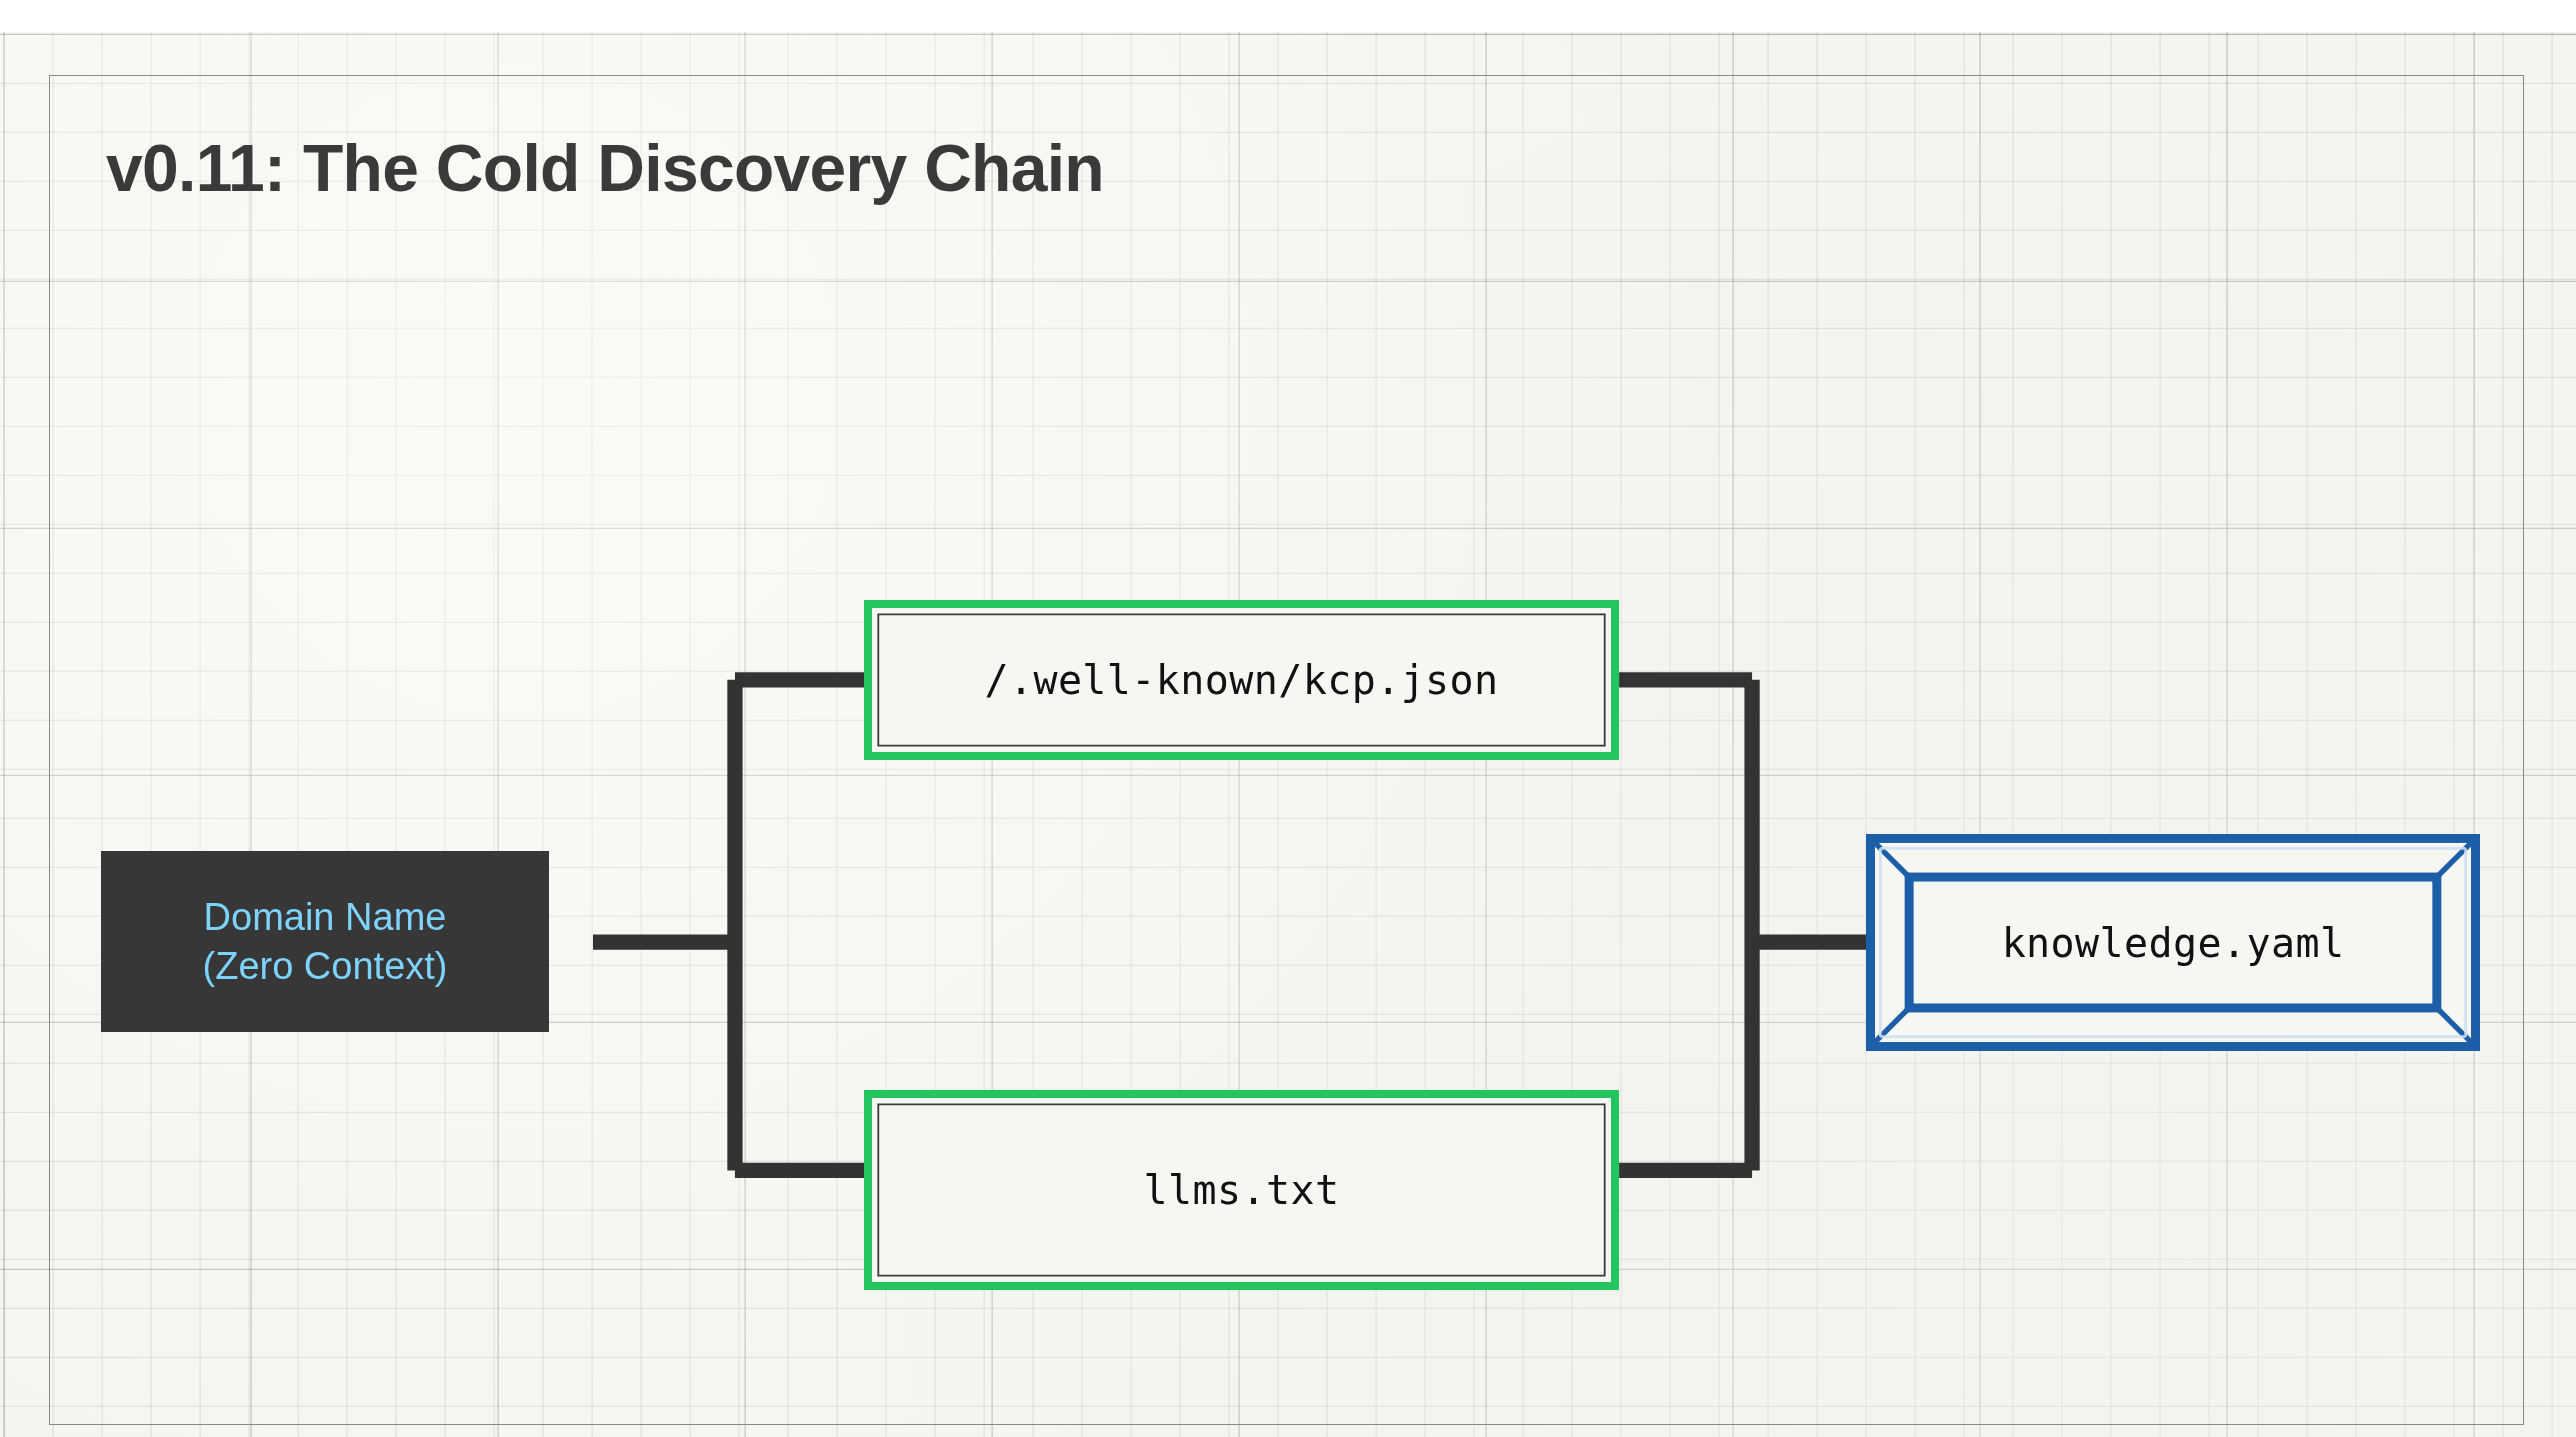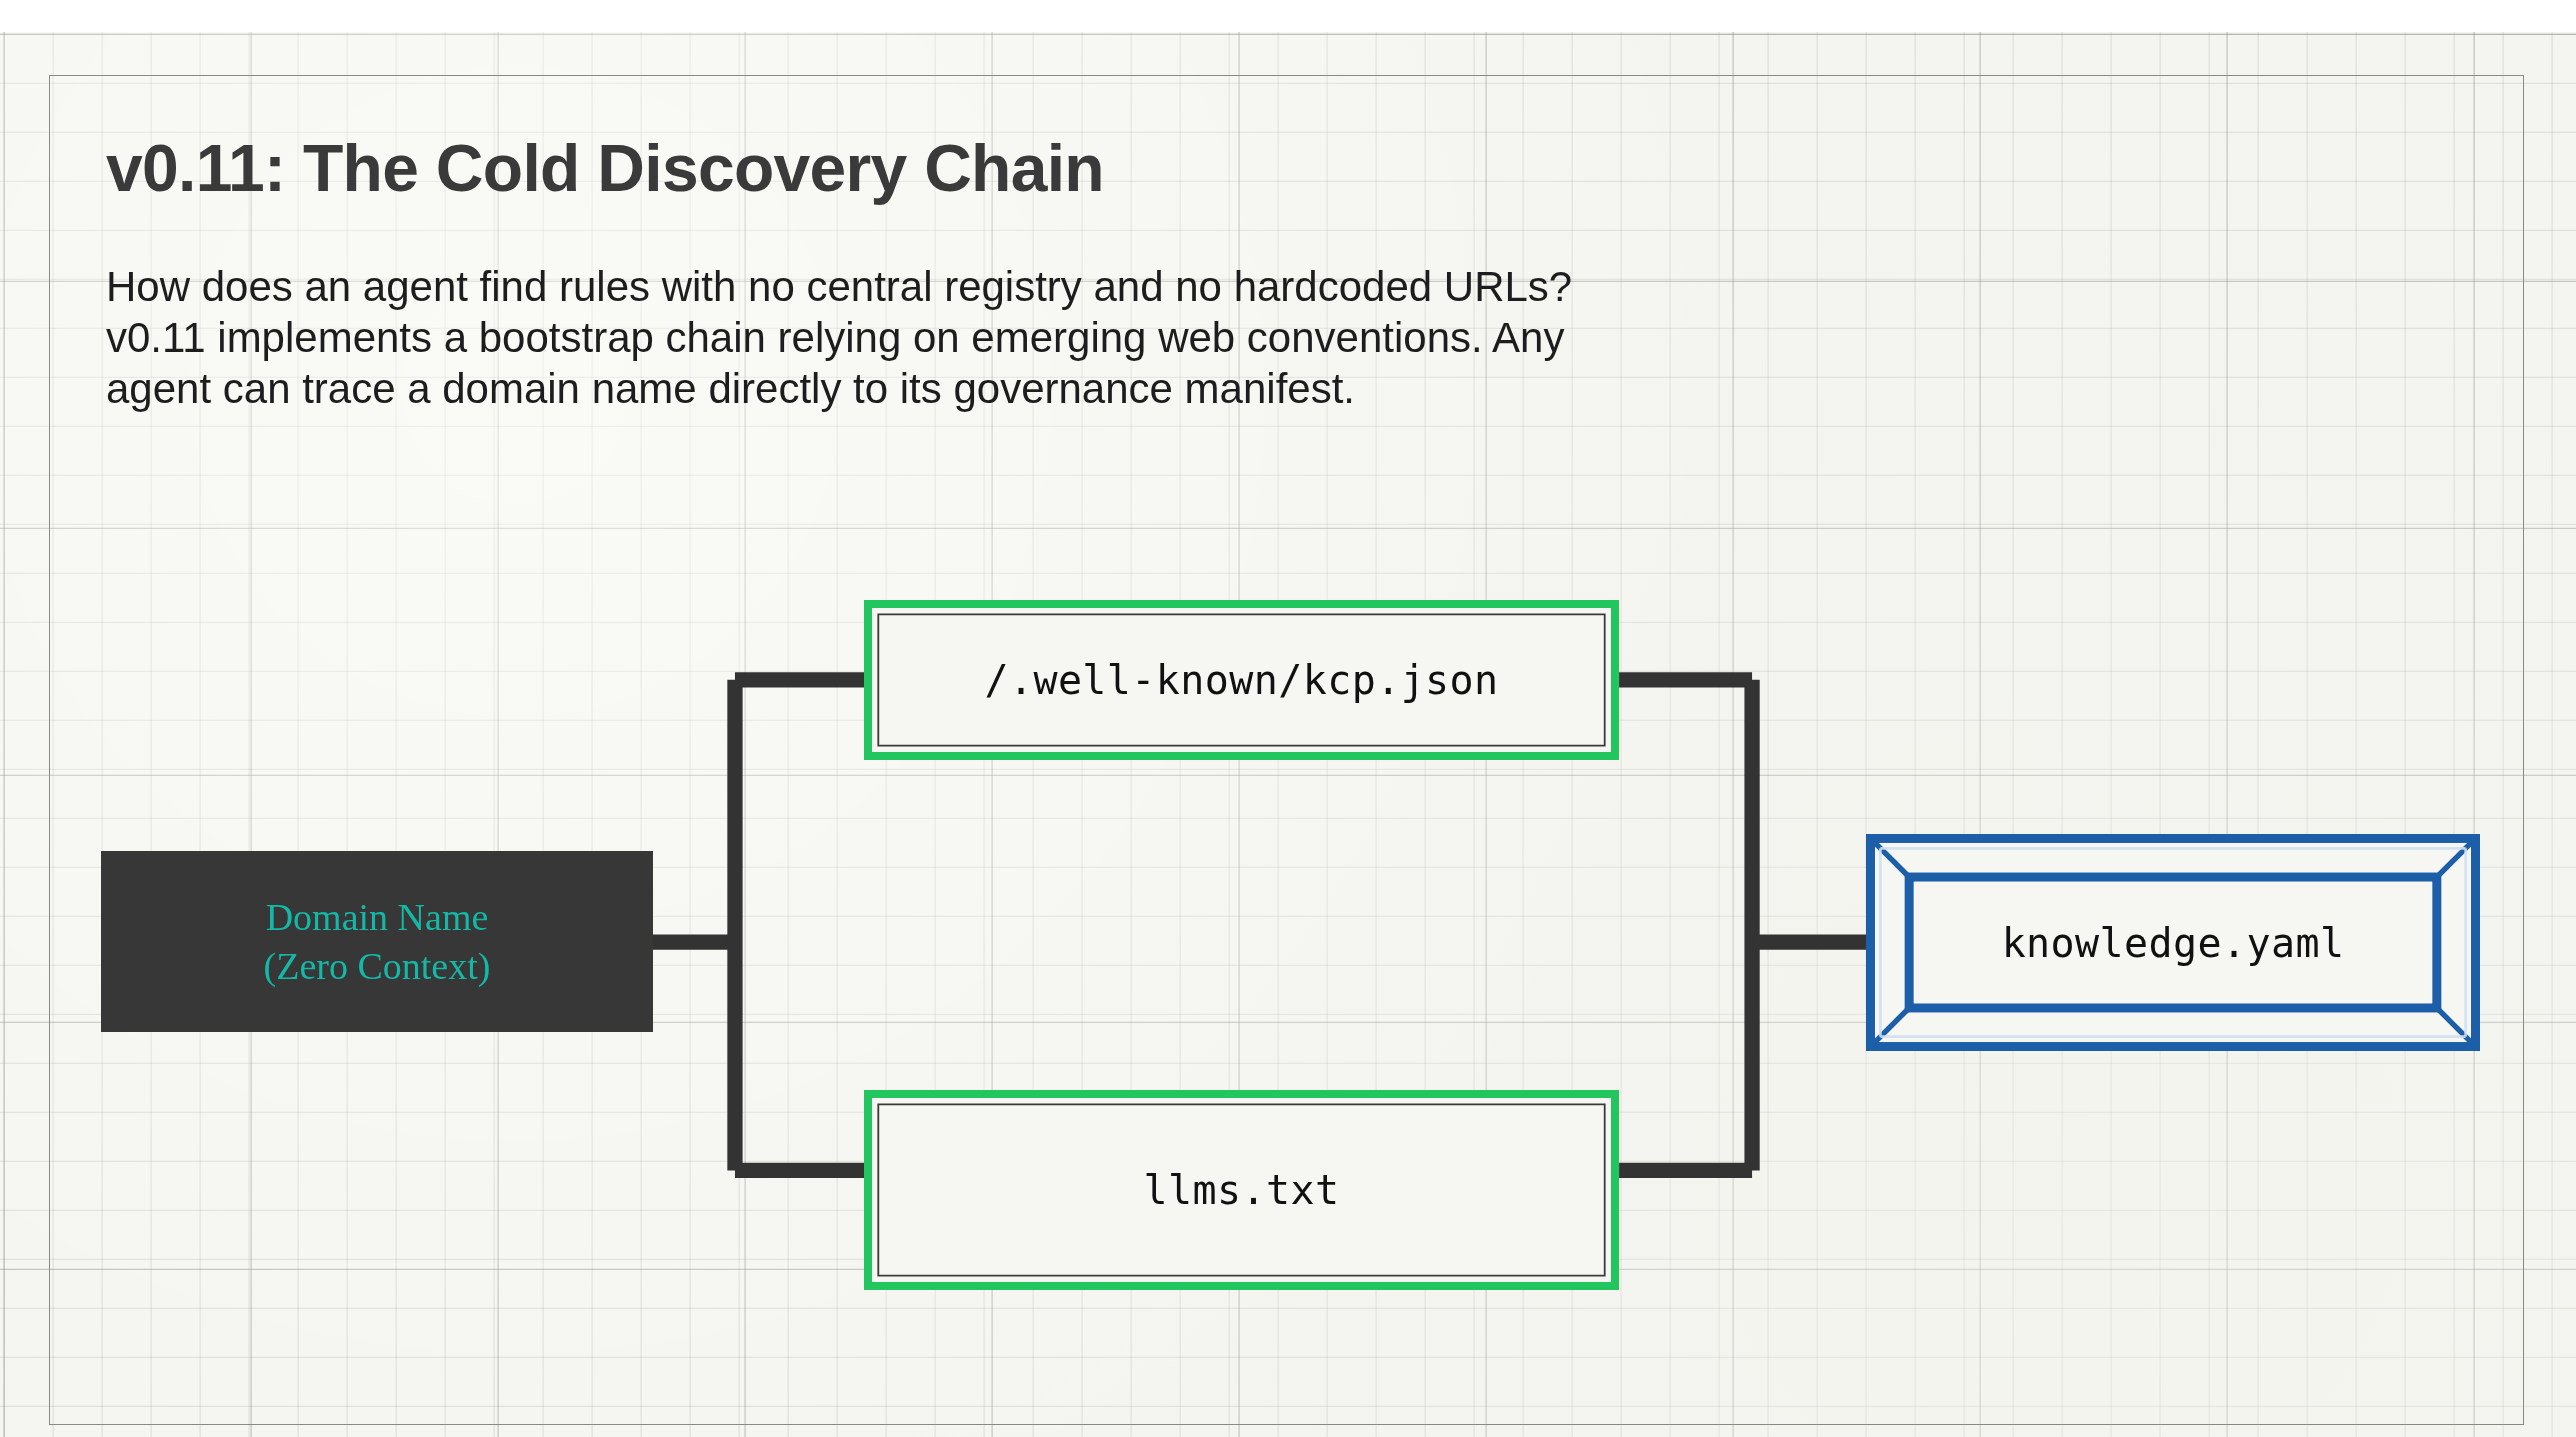--- a/index.html
+++ b/index.html
@@ -87,29 +87,28 @@
     box-sizing: border-box;
     display: flex;
     align-items: center;
     justify-content: center;
   }
 
   
   .node-dark {
     left: 101px;
     top: 819px;
-    width: 552px;
+    width: 448px;
     height: 181px;
     background: #373737;
-    color: #14b8a6;
+    color: #7dd3fc;
     font-size: 38px;
     line-height: 1.28;
     text-align: center;
     white-space: pre-line;
-    font-family: Liberation Serif, serif;
   }
 
   
   .node-outline {
     background: #f6f6f2;
     border: 8px solid #22c55e;
     box-shadow: inset 0 0 0 5.4px #f6f6f2, inset 0 0 0 7.2px #3a3a3a;
     color: #111111;
     font-family: "DejaVu Sans Mono", monospace;
     font-size: 40px;
@@ -192,23 +191,20 @@
 <body>
 
 <div id="canvas">
 
   <div class="grid-layer"></div>
   <div class="paper-tint"></div>
   <div class="slide-frame"></div>
 
   <div class="headline">v0.11: The Cold Discovery Chain</div>
 
-  <div class="subtext">How does an agent find rules with no central registry and no hardcoded URLs?
-v0.11 implements a bootstrap chain relying on emerging web conventions. Any
-agent can trace a domain name directly to its governance manifest.</div>
 
   <svg class="wires" viewBox="0 0 2867 1600" preserveAspectRatio="none">
     <g fill="none" stroke="#333333" stroke-width="17" stroke-linecap="butt" stroke-linejoin="miter">
 
       <path d="M 660,1013 H 818"></path>
 
       <path d="M 818,721 V 1267"></path>
 
       <path d="M 818,721 H 962"></path>
 

